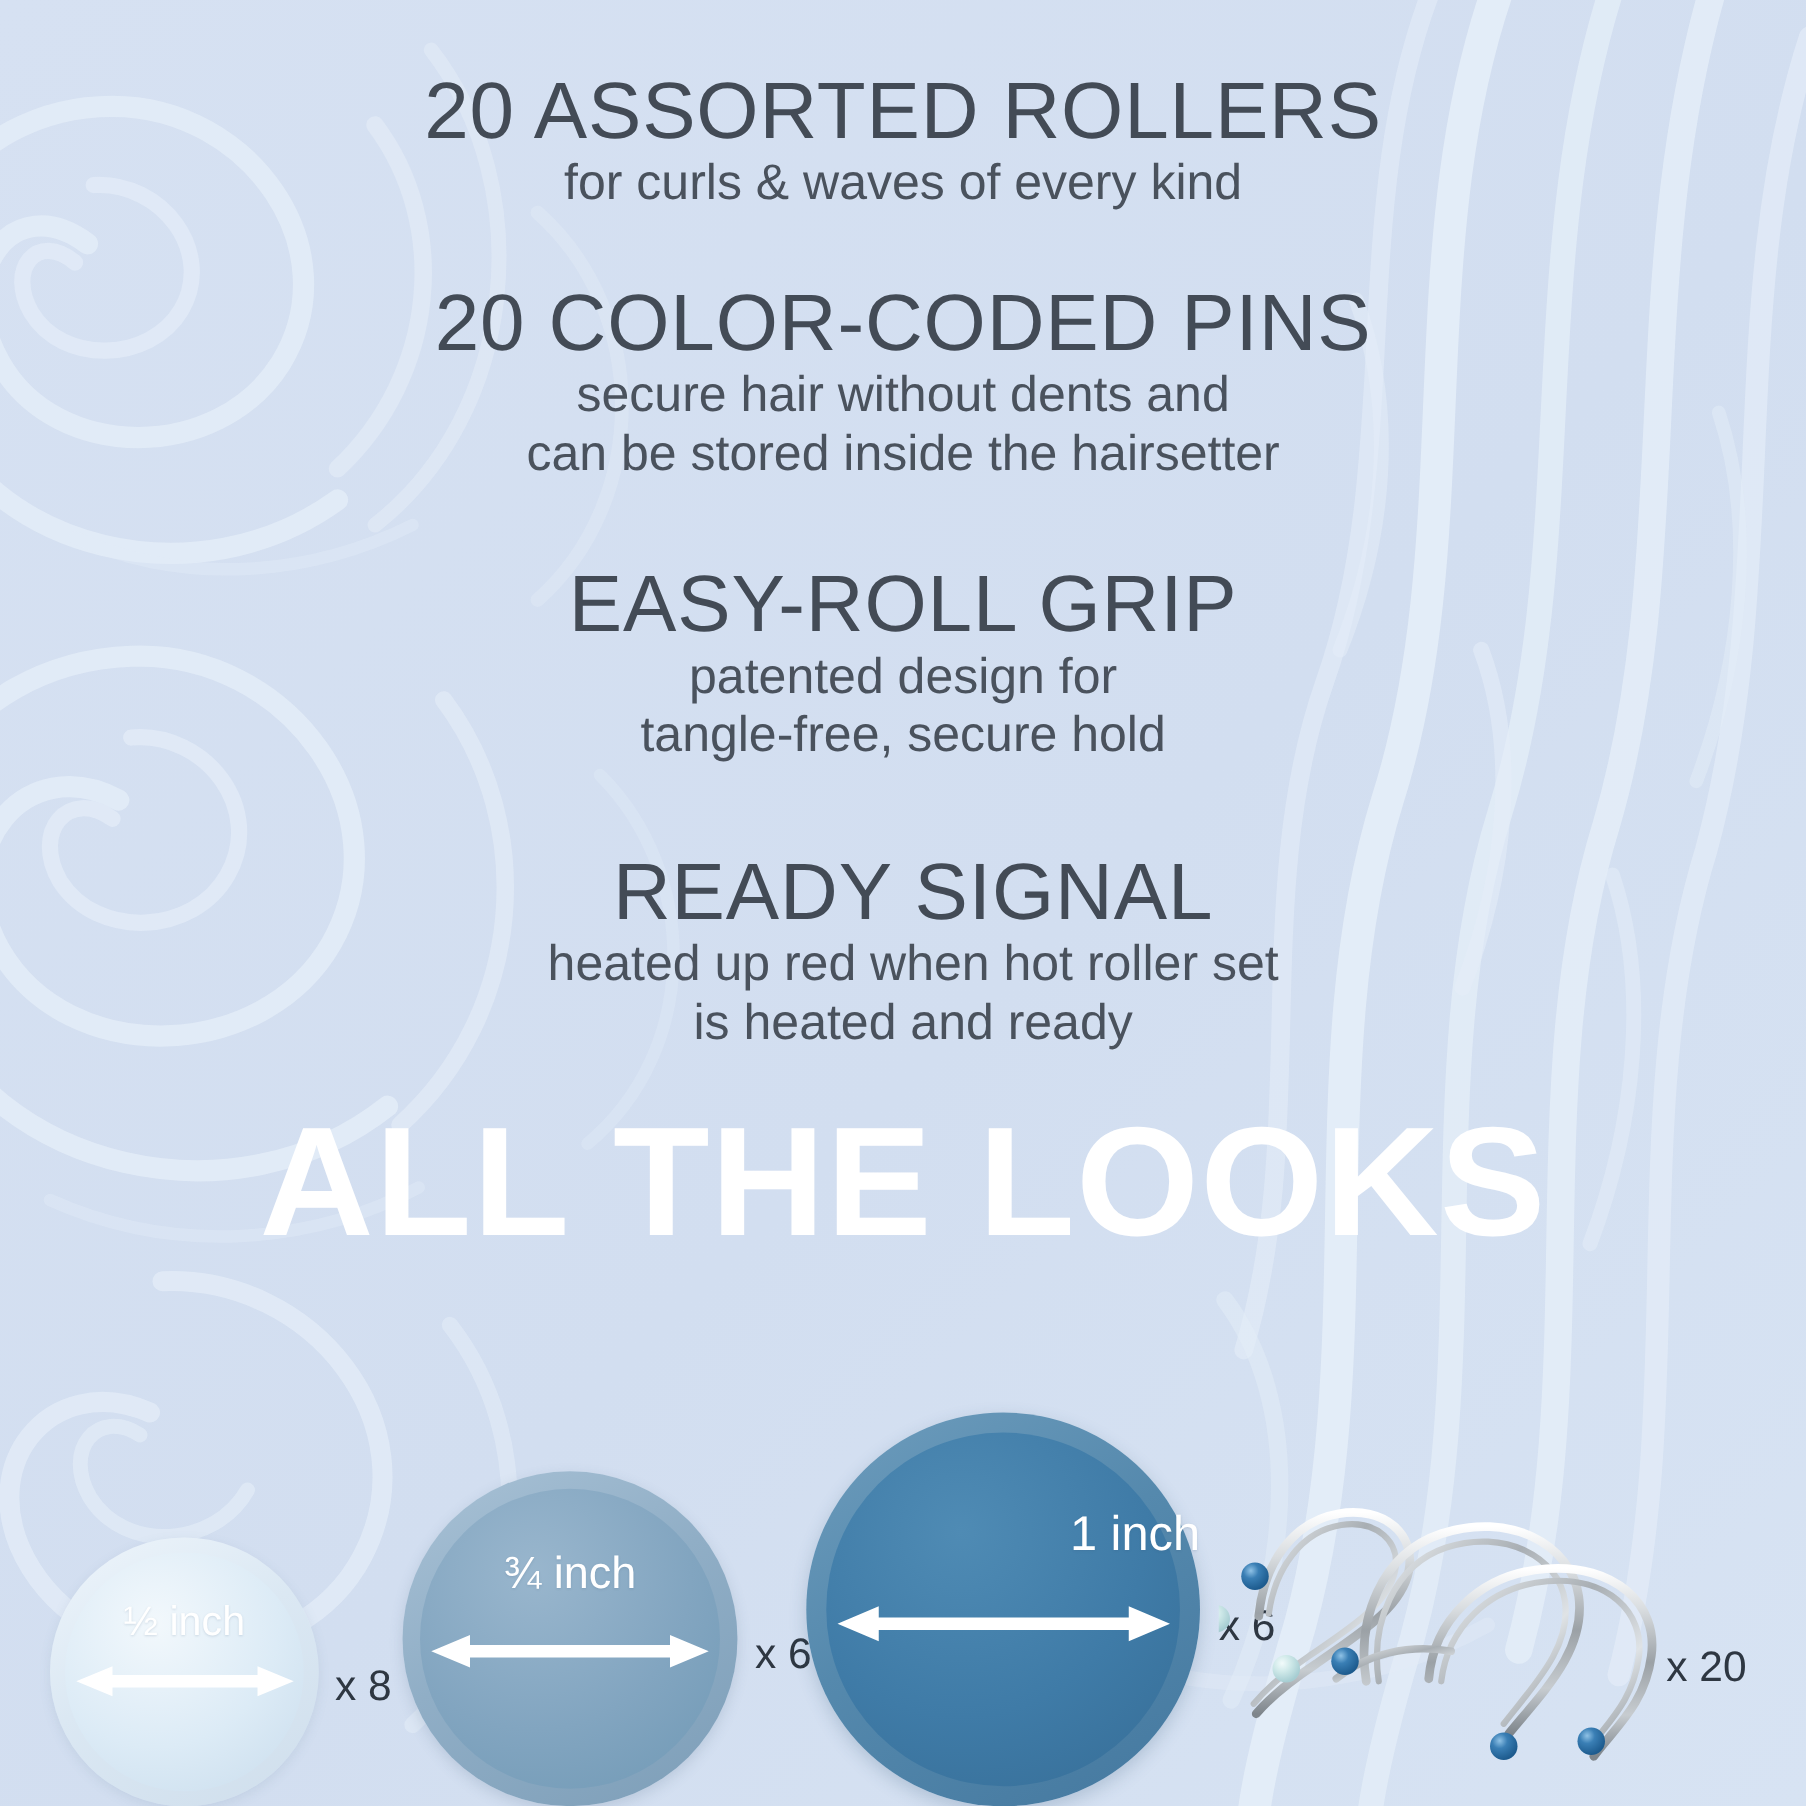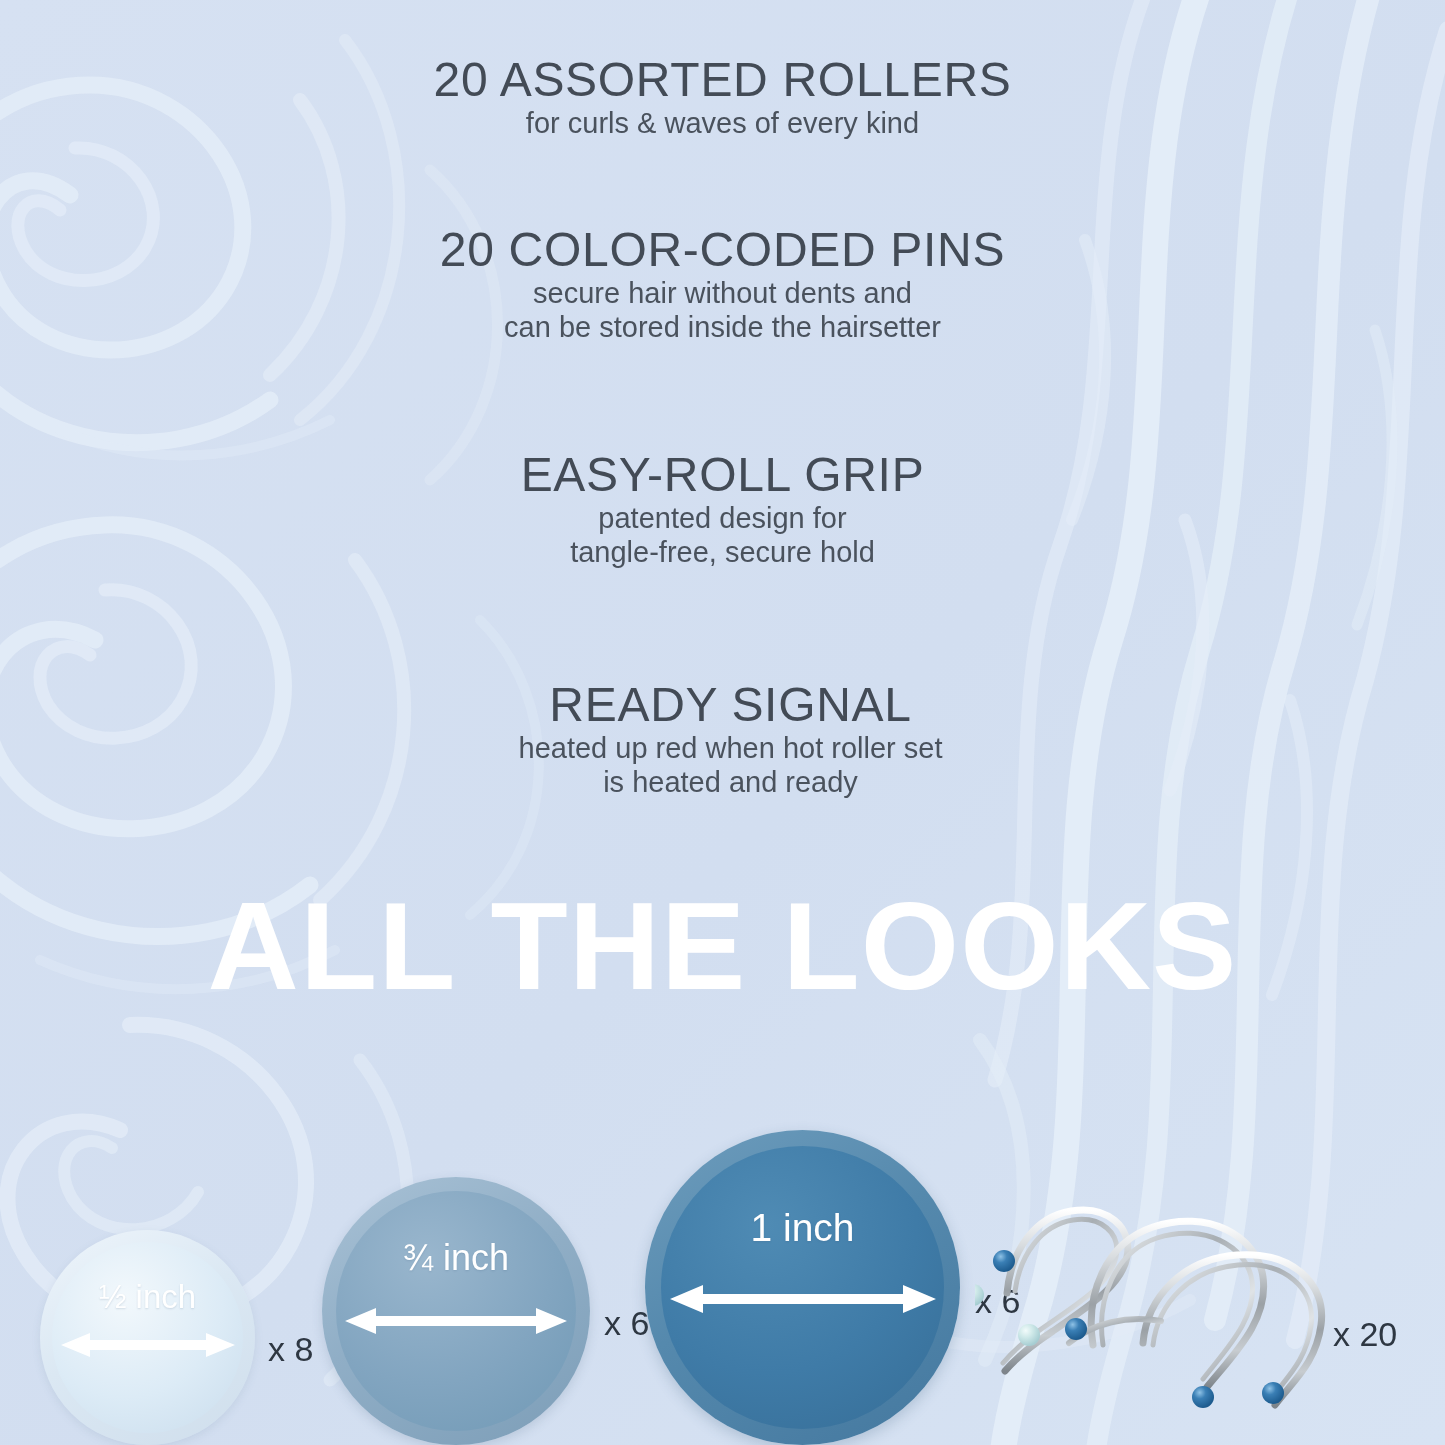--- a/index.html
+++ b/index.html
@@ -33,30 +33,30 @@
     top: 0;
     width: 1445px;
     text-align: center;
   }
   .feature {
     margin: 0;
     padding: 0;
   }
   .feature-title {
     color: #434b56;
-    font-size: 48px;
+    font-size: 64px;
     font-weight: 400;
     letter-spacing: 0.7px;
     line-height: 1.06;
     margin: 0;
     white-space: nowrap;
   }
   .feature-sub {
     color: #4a525d;
-    font-size: 29px;
+    font-size: 40px;
     font-weight: 300;
     line-height: 1.19;
     margin: 0;
     white-space: nowrap;
   }
 
   .f1 { position: absolute; left: 0; right: 0; top: 55px; }
   .f2 { position: absolute; left: 0; right: 0; top: 225px; }
   .f3 { position: absolute; left: 0; right: 0; top: 450px; }
   .f4 { position: absolute; left: 16px; right: 0; top: 680px; }
@@ -238,21 +238,21 @@
       </svg>
       <div class="count" style="left:282px; top:127px;">x 6</div>
     </div>
 
     <div class="roller-item" style="left:645px; width:315px; height:315px;">
       <div class="roller-disc" style="left:0; top:0; width:315px; height:315px;
                   background:linear-gradient(150deg,#6e9dbd 0%,#5589ad 45%,#44789f 100%);
                   box-shadow: 0 5px 14px rgba(50,85,120,0.22);"></div>
       <div class="roller-disc" style="left:16px; top:16px; width:283px; height:283px;
                   background:radial-gradient(circle at 38% 28%, #4f8bb4 0%, #3f7ba7 55%, #366d96 100%);"></div>
-      <div class="disc-label" style="top:76px; font-size:39px;">1 inch</div>
+      <div class="disc-label" style="top:76px; font-size:39px;text-align:right;">1 inch</div>
       <svg class="arrow" style="left:22px; top:152px;" width="272" height="34" viewBox="0 0 272 34">
         <path d="M3 17 L36 3 L36 12 L236 12 L236 3 L269 17 L236 31 L236 22 L36 22 L36 31 Z" fill="#ffffff"></path>
       </svg>
       <div class="count" style="left:330px; top:152px;">x 6</div>
     </div>
 
     <div class="pins-wrap" style="left:975px; width:470px; height:250px;">
       <svg width="400" height="240" viewBox="0 0 400 240" style="position:absolute; left:0; top:0;">
         <defs>
           <linearGradient id="wireA" x1="0" y1="0" x2="0" y2="1">

